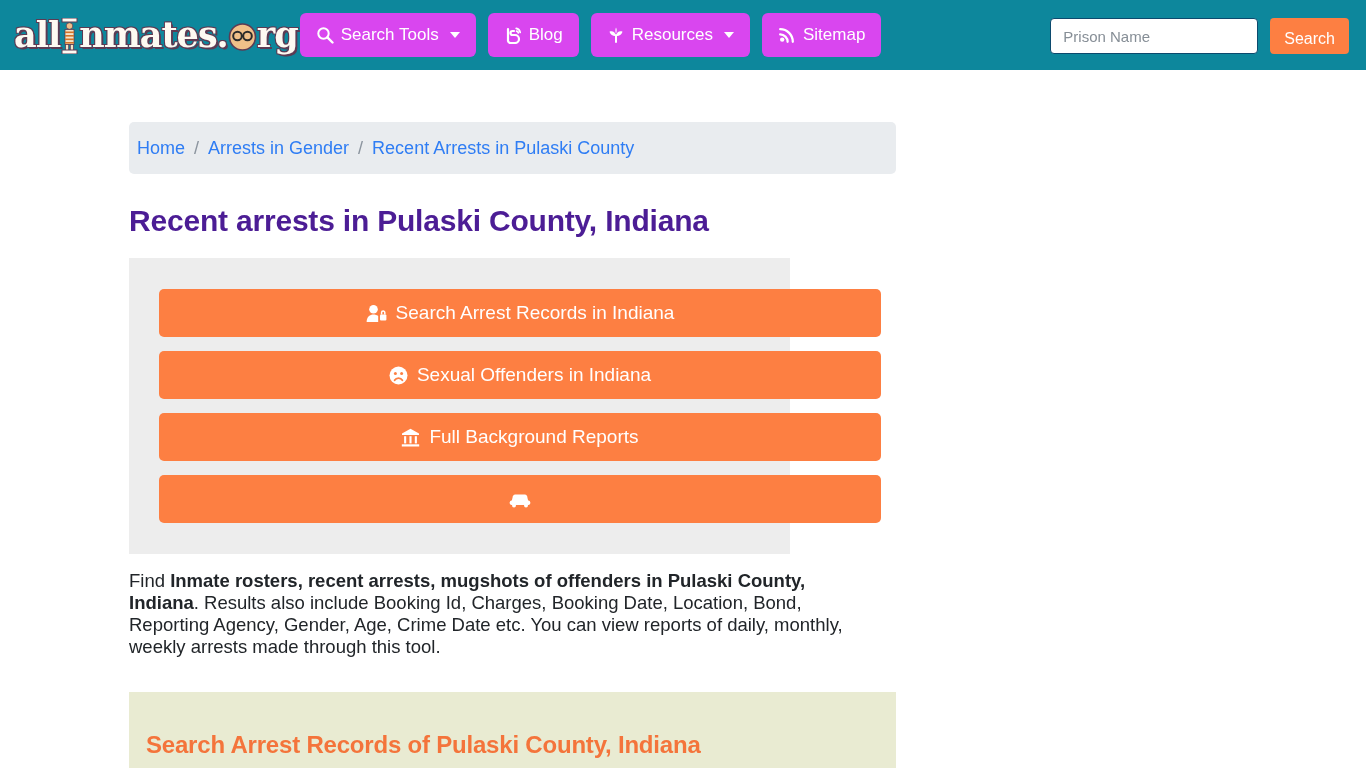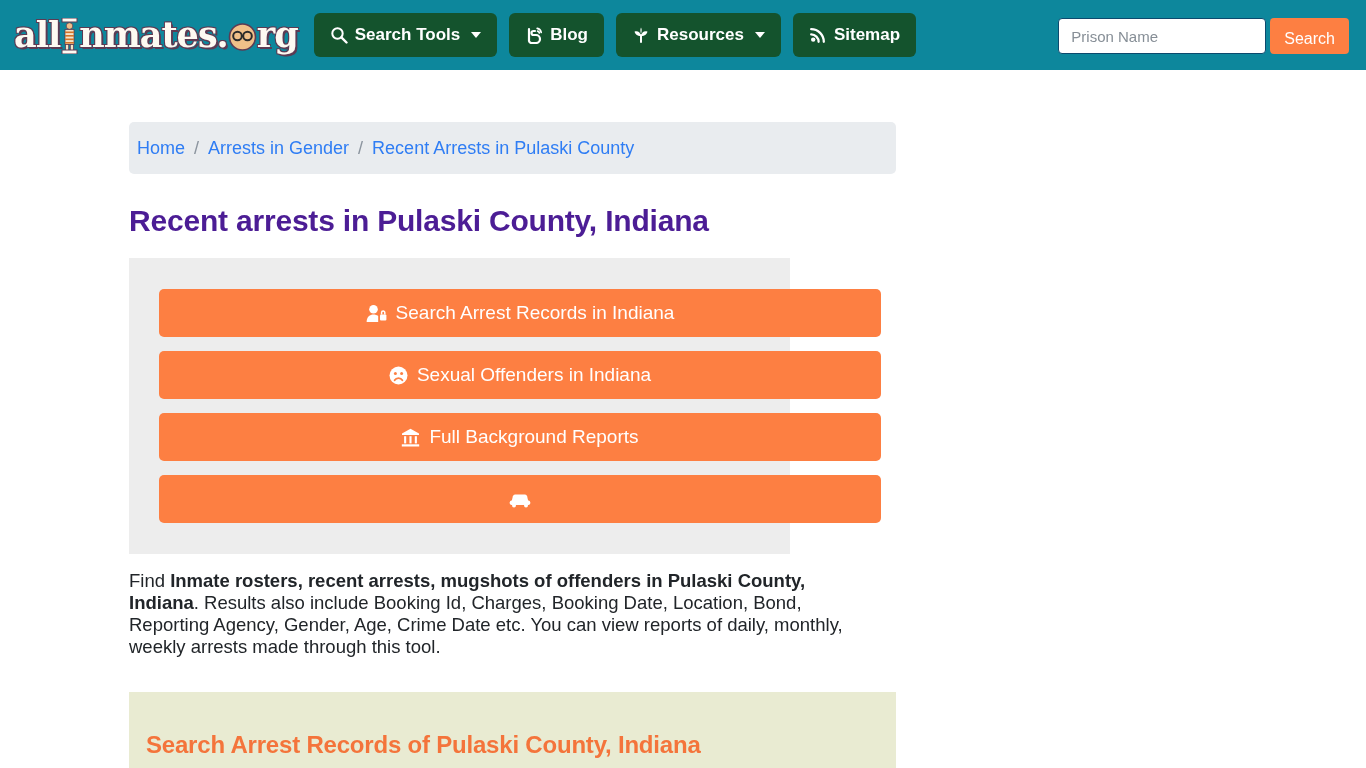--- a/index.html
+++ b/index.html
@@ -21,21 +21,21 @@
     align-items: center;
     padding: 0 10px 0 14px;
     position: relative;
   }
 
   
   .logo {
     display: flex;
     align-items: center;
     height: 44px;
-    margin-right: 16px;
+    margin-right: 2px;
     text-decoration: none;
     user-select: none;
     justify-content: center;
   }
   .logo-text {
     font-family: "DejaVu Serif", "Liberation Serif", serif;
     font-weight: bold;
     font-size: 35px;
     line-height: 1;
     letter-spacing: -1px;
@@ -66,26 +66,26 @@
   }
 
   
   .nav-btns { display: flex; align-items: center; gap: 12px; }
   .nav-btn {
     display: inline-flex;
     align-items: center;
     gap: 7px;
     height: 44px;
     padding: 0 16px;
-    background: #14532d;
+    background: #d946ef;
     color: #ffffff;
     border: none;
     border-radius: 6px;
     font-size: 17px;
-    font-weight: bold;
+    font-weight: normal;
     cursor: pointer;
     white-space: nowrap;
     font-family: "Liberation Sans", sans-serif;
   }
   .nav-btn .caret {
     width: 0; height: 0;
     border-left: 5px solid transparent;
     border-right: 5px solid transparent;
     border-top: 6px solid #ffffff;
     margin-left: 4px;
@@ -107,21 +107,21 @@
     border-radius: 4px;
     padding: 4px 12px;
     font-size: 15px;
     color: #333;
     background: #ffffff;
     outline: none;
     font-family: "Liberation Sans", sans-serif;
   }
   .search-input::placeholder { color: #868e96; }
   .search-submit {
-    margin-left: 4px;
+    margin-left: 12px;
     height: 36px;
     padding: 12px 14px;
     background: #fd7f42;
     color: #ffffff;
     border: none;
     border-radius: 4px;
     font-size: 16px;
     cursor: pointer;
     font-family: "Liberation Sans", sans-serif;
   }

